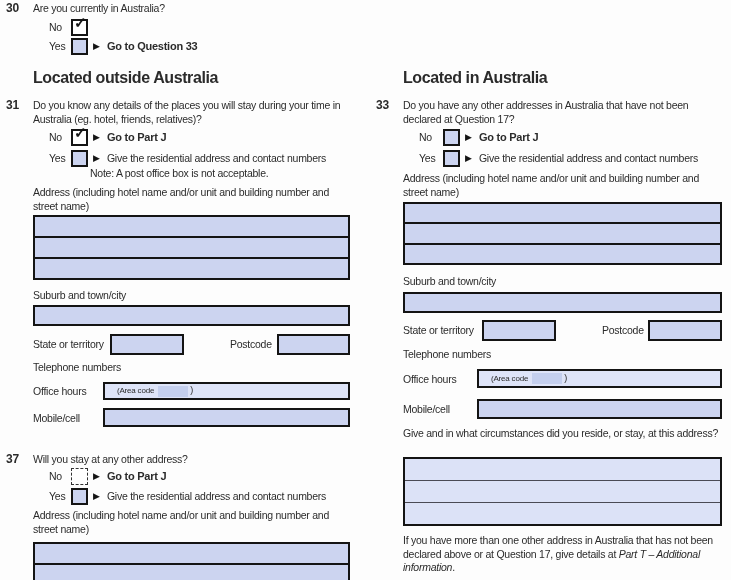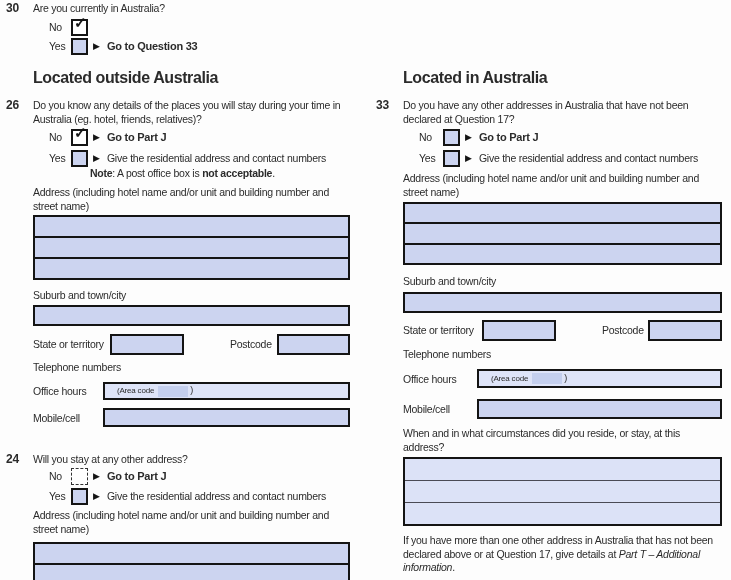--- a/index.html
+++ b/index.html
@@ -17,21 +17,21 @@
   .opt-label { display:inline-block; width:22px;margin-left:16px; }
   .cb { position:relative; width:17px; height:17px; border:2px solid #141414;
     background:#ccd4f0; flex:none; }
   .cb-white { background:#ffffff; }
   .cb-dashed { border:1px dashed #333; background:#ffffff; }
   .tick { position:absolute; left:1px; top:-5px; font-size:15px; font-weight:bold;
     color:#141414; letter-spacing:0; }
   .arrow { font-size:9px; color:#141414; margin:0 0 0 5px; letter-spacing:0; }
   .action { margin-left:7px; }
   .action-bold { margin-left:7px; font-weight:bold; font-size:11px; }
-  b.inline { font-weight:bold; }
+  b.inline { font-weight:normal; }
   .fieldbox { background:#ccd4f0; border:2px solid #141414; }
   .addr3 { position:absolute; border:2px solid #141414; background:#ccd4f0;
     display:flex; flex-direction:column; }
   .addr3 .row { flex:1; }
   .addr3 .row + .row { border-top:2px solid #141414; }
   .bigbox { position:absolute; border:2px solid #141414; background:#dce2f7;
     display:flex; flex-direction:column; }
   .bigbox .row { flex:1; }
   .bigbox .row + .row { border-top:1px solid #4a4a55; }
   .office-box { background:#dee4f8; border:2px solid #141414; display:flex;
@@ -61,21 +61,21 @@
     <div class="opt-row" style="top:38px; left:0;">
       <span class="opt-label">Yes</span>
       <span class="cb"></span>
       <span class="arrow">▶</span>
       <span class="action-bold">Go to Question 33</span>
     </div>
 
     <div class="abs heading" style="top:71px;">Located outside Australia</div>
 
     <div class="abs" style="top:99px; width:317px;">
-      <span class="qnum">26</span>
+      <span class="qnum">31</span>
       <span>Do you know any details of the places you will stay during your time in Australia (eg. hotel, friends, relatives)?</span>
     </div>
     <div class="opt-row" style="top:129px; left:0;">
       <span class="opt-label">No</span>
       <span class="cb cb-white">
           <span class="tick">✓</span>
         </span>
       <span class="arrow">▶</span>
       <span class="action-bold">Go to Part J</span>
     </div>
@@ -110,21 +110,21 @@
         <span class="areacode-patch"></span>
         <span class="paren">)</span>
       </span>
     </div>
     <div class="abs" style="top:408px; width:317px; height:19px;">
       <span class="abs" style="top:4px; left:0;">Mobile/cell</span>
       <span class="abs fieldbox" style="top:0; left:70px; width:247px; height:19px;"></span>
     </div>
 
     <div class="abs" style="top:453px; width:317px;">
-      <span class="qnum">24</span>
+      <span class="qnum">37</span>
       <span>Will you stay at any other address?</span>
     </div>
     <div class="opt-row" style="top:468px; left:0;">
       <span class="opt-label">No</span>
       <span class="cb cb-dashed"></span>
       <span class="arrow">▶</span>
       <span class="action-bold">Go to Part J</span>
     </div>
     <div class="opt-row" style="top:488px; left:0;">
       <span class="opt-label">Yes</span>
@@ -179,21 +179,21 @@
       <span class="abs office-box" style="top:0; left:74px; width:245px; height:19px;">
         <span class="areacode-text">(Area code</span>
         <span class="areacode-patch"></span>
         <span class="paren">)</span>
       </span>
     </div>
     <div class="abs" style="top:399px; width:319px; height:20px;">
       <span class="abs" style="top:4px; left:0;">Mobile/cell</span>
       <span class="abs fieldbox" style="top:0; left:74px; width:245px; height:20px;"></span>
     </div>
-    <div class="abs" style="top:427px; width:319px;">When and in what circumstances did you reside, or stay, at this address?</div>
+    <div class="abs" style="top:427px; width:319px;">Give and in what circumstances did you reside, or stay, at this address?</div>
     <div class="bigbox" style="top:457px; left:0; width:319px; height:69px;">
       <div class="row"></div>
       <div class="row"></div>
       <div class="row"></div>
     </div>
     <div class="abs" style="top:534px; width:319px;">
       <span>If you have more than one other address in Australia that has not been declared above or at Question 17, give details at </span><span class="italic">Part T – Additional information</span><span>.</span>
     </div>
   </div>
 

